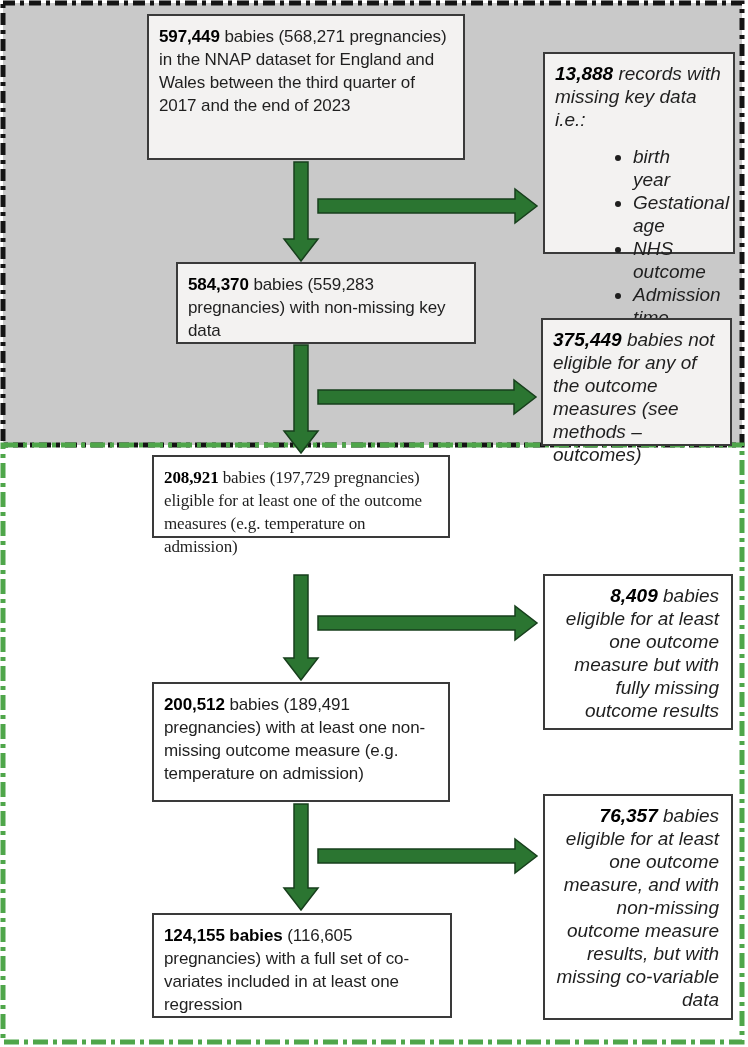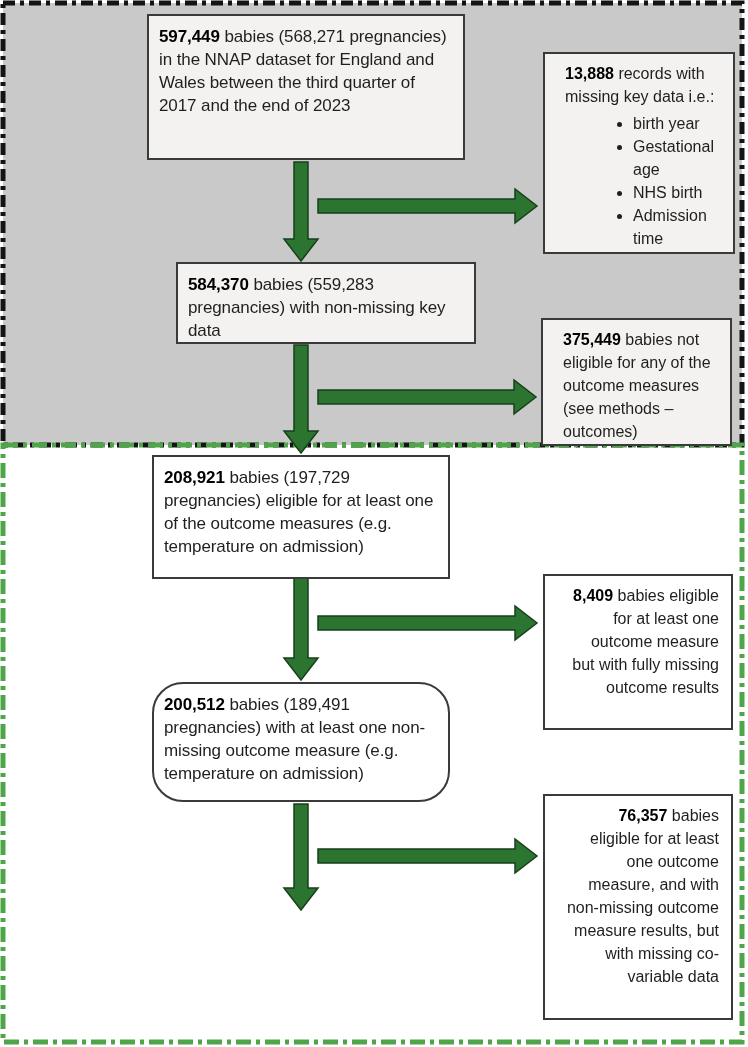--- a/index.html
+++ b/index.html
@@ -21,31 +21,31 @@
     box-sizing:border-box;
     border:2px solid #3a3a3a;
     font-size:17px;
     line-height:23px;
     letter-spacing:-0.1px;
   }
   .box .b{font-weight:bold;color:#000;}
   .fill-light{background:#f3f2f1;}
   .fill-white{background:#ffffff;}
   .main-box{padding:9px 12px 8px 10px;}
-  .side-box{padding:8px 12px 8px 20px;font-size:16px;letter-spacing:0;}
+  .side-box{padding:8px 12px 8px 10px;font-size:19px;letter-spacing:0;font-style:italic;}
   #box1{left:147px;top:14px;width:318px;height:146px;padding:9px 12px 9px 10px;}
   #box2{left:152px;top:262px;width:300px;height:82px;margin-left:24px;}
-  #box3{left:152px;top:455px;width:298px;height:124px;}
-  #box4{left:152px;top:682px;width:298px;height:120px;border-radius:31px;}
+  #box3{left:152px;top:455px;width:298px;height:83px;font-family:Liberation Serif, serif;}
+  #box4{left:152px;top:682px;width:298px;height:120px;}
   #box5{left:152px;top:913px;width:300px;height:105px;}
   #side1{left:543px;top:52px;width:192px;height:202px;}
   #side2{left:541px;top:310px;width:191px;height:128px;margin-top:8px;}
   #side3{left:543px;top:574px;width:190px;height:156px;text-align:right;}
   #side4{left:543px;top:794px;width:190px;height:226px;text-align:right;}
-  #side1 ul{margin:4px;padding-left:64px;list-style:disc;}
+  #side1 ul{margin:14px;padding-left:64px;list-style:disc;}
   #side1 li{line-height:23px;}
 </style>
 </head>
 <body>
 
 <div class="canvas">
 
   <svg class="layer" width="748" height="1047" viewBox="0 0 748 1047">
 
     <rect class="sec-top" x="3" y="3" width="739" height="442" fill="#c9c9c9"></rect>
@@ -65,21 +65,21 @@
 
   <div id="box1" class="box main-box fill-light">
     <span class="b">597,449</span><span> babies (568,271 pregnancies) in the NNAP dataset for England and Wales between the third quarter of 2017 and the end of 2023</span>
   </div>
 
   <div id="side1" class="box side-box fill-light">
     <span class="b">13,888</span><span> records with missing key data i.e.:</span>
     <ul>
       <li>birth year</li>
       <li>Gestational age</li>
-      <li>NHS birth</li>
+      <li>NHS outcome</li>
       <li>Admission time</li>
     </ul>
   </div>
 
   <div id="box2" class="box main-box fill-light">
     <span class="b">584,370</span><span> babies (559,283 pregnancies) with non-missing key data</span>
   </div>
 
   <div id="side2" class="box side-box fill-light">
     <span class="b">375,449</span><span> babies not eligible for any of the outcome measures (see methods – outcomes)</span>
@@ -94,14 +94,17 @@
   </div>
 
   <div id="box4" class="box main-box fill-white">
     <span class="b">200,512</span><span> babies (189,491 pregnancies) with at least one non-missing outcome measure (e.g. temperature on admission)</span>
   </div>
 
   <div id="side4" class="box side-box fill-white">
     <span class="b">76,357</span><span> babies eligible for at least one outcome measure, and with non-missing outcome measure results, but with missing co-variable data</span>
   </div>
 
+  <div id="box5" class="box main-box fill-white">
+    <span class="b">124,155 babies</span><span> (116,605 pregnancies) with a full set of co-variates included in at least one regression</span>
+  </div>
 
 </div>
 
 </body></html>

